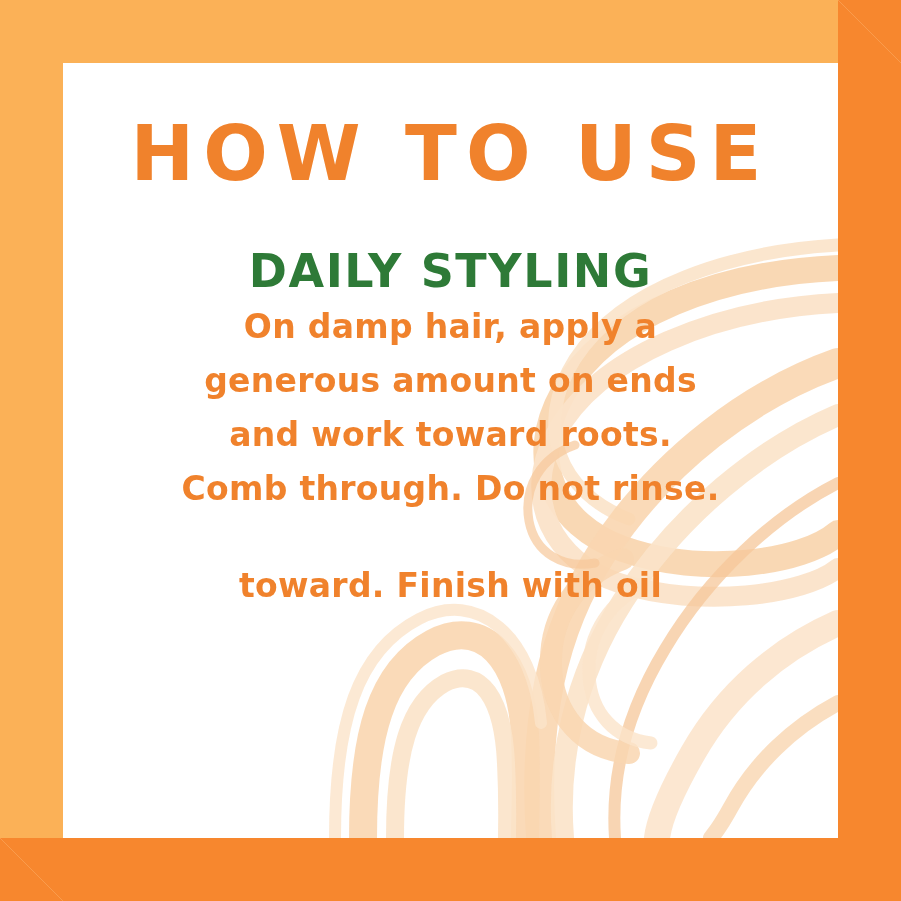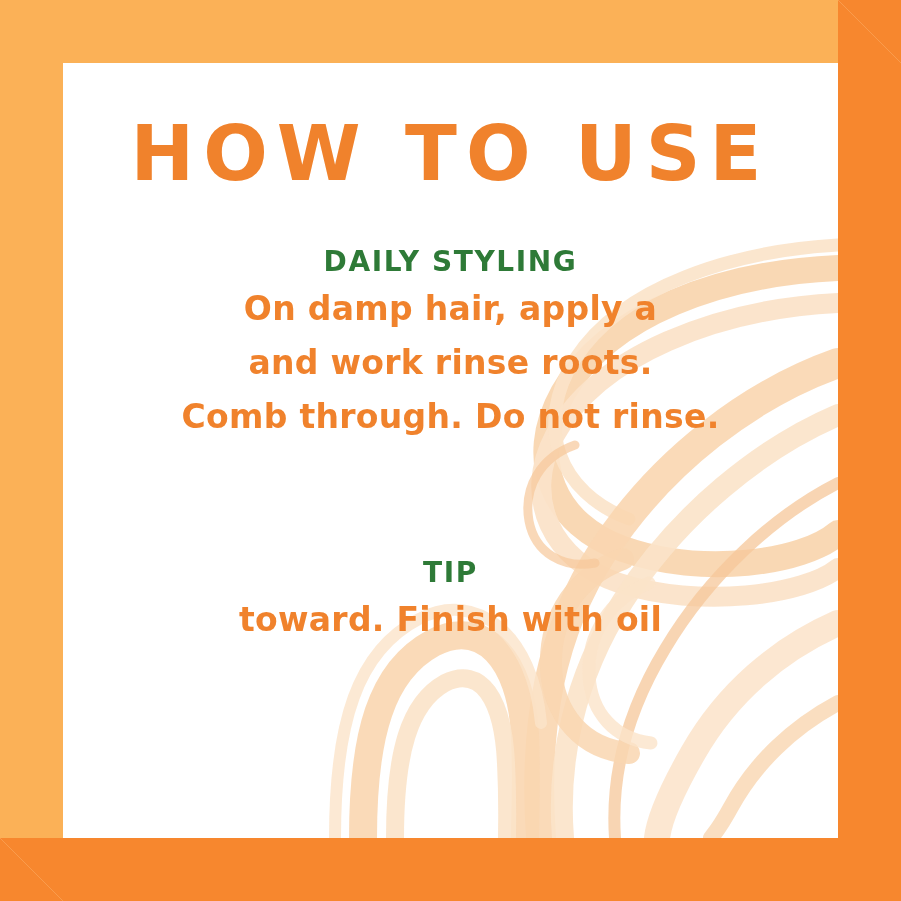--- a/index.html
+++ b/index.html
@@ -70,21 +70,21 @@
 
   .section {
     position: absolute;
     left: 0;
     width: 775px;
   }
   .section-daily { top: 185px; }
   .section-tip   { top: 496px; }
 
   .heading {
-    font-size: 28px;
+    font-size: 46px;
     font-weight: bold;
     letter-spacing: 1.6px;
     color: #2E7A37;
     line-height: 1.0;
     margin: 0 0 6px 0;
   }
 
   .body-line {
     font-size: 33px;
     font-weight: 600;
@@ -139,24 +139,24 @@
       </g>
     </svg>
 
     <div class="content">
 
       <div class="title">HOW TO USE</div>
 
       <div class="section section-daily">
         <div class="heading">DAILY STYLING</div>
         <div class="body-line">On damp hair, apply a</div>
-        <div class="body-line">and work rinse roots.</div>
+        <div class="body-line">generous amount on ends</div>
+        <div class="body-line">and work toward roots.</div>
         <div class="body-line">Comb through. Do not rinse.</div>
       </div>
 
       <div class="section section-tip">
-        <div class="heading">TIP</div>
         <div class="body-line">toward. Finish with oil</div>
       </div>
 
     </div>
   </div>
 </div>
 
 </body></html>

